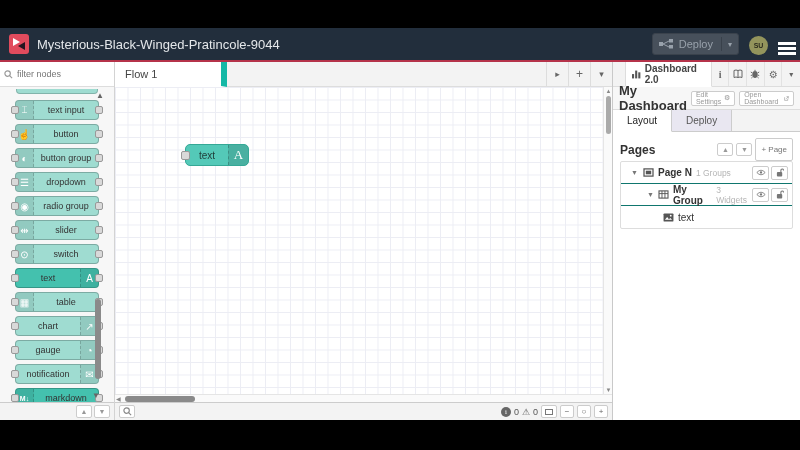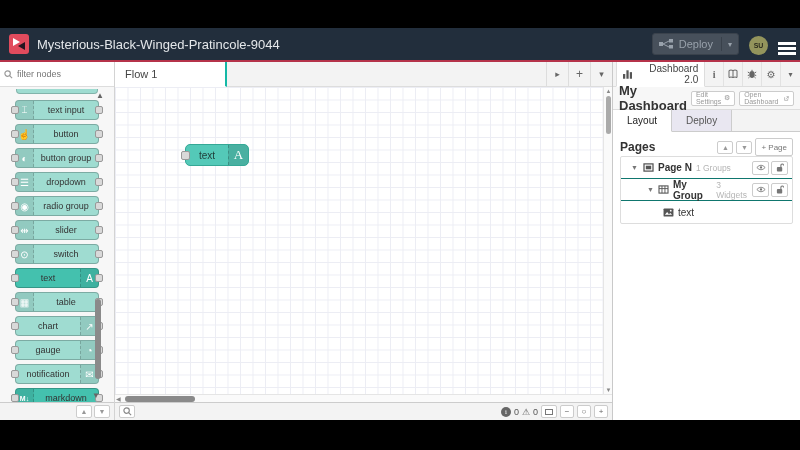--- a/index.html
+++ b/index.html
@@ -60,21 +60,21 @@
   .pal-thumb { position:absolute; right:13px; top:212px; width:6px; height:80px;
                background:#8a8a8a; border-radius:3px; }
   .pal-foot { height:18px; flex:0 0 auto; background:#f3f3f3; border-top:1px solid #ccc;
               display:flex; align-items:center; justify-content:flex-end; gap:2px; padding:0 4px; }
   .mini-btn { width:16px; height:13px; background:#fff; border:1px solid #ccc; border-radius:2px;
               font-size:7px; color:#999; display:flex; align-items:center; justify-content:center; }
 
   
   .canvas { flex:1; display:flex; flex-direction:column; min-width:0; position:relative; }
   .tabbar { height:25px; background:#f3f3f3; border-bottom:1px solid #ddd; display:flex; flex:0 0 auto; }
-  .flowtab { width:112px; background:#fff; border-right:2px solid #14b8a6; border-bottom:1px solid #fff;
+  .flowtab { width:112px; background:#fff; border-right:6px solid #14b8a6; border-bottom:1px solid #fff;
              margin-bottom:-1px; display:flex; align-items:center; padding-left:10px;
              font-size:11px; color:#444; }
   .tab-ctrls { margin-left:auto; display:flex; align-items:center; }
   .tab-ctrl { width:22px; height:100%; display:flex; align-items:center; justify-content:center;
               font-size:9px; color:#666; border-left:1px solid #ddd; cursor:pointer; }
   .work { flex:1; position:relative; overflow:hidden; background:#fff;
     background-image:
       linear-gradient(#ecedf4 1px, transparent 1px),
       linear-gradient(90deg, #ecedf4 1px, transparent 1px);
     background-size:12.5px 12.5px; }
@@ -110,39 +110,39 @@
             display:flex; align-items:center; justify-content:center; }
   .mapbtn i { width:8px; height:6px; border:1px solid #777; display:block; }
 
   
   .side { width:188px; flex:0 0 auto; border-left:1px solid #c9c9c9; background:#fff;
           display:flex; flex-direction:column; }
   .side-tabs { height:25px; background:#f3f3f3; border-bottom:1px solid #ddd;
                display:flex; align-items:stretch; flex:0 0 auto; }
   .stab { background:#fff; border-right:1px solid #ddd; border-left:1px solid #ddd;
           margin-bottom:-1px; border-bottom:1px solid #fff; display:flex; align-items:center;
-          gap:4px; padding:0 6px; font-size:10px; font-weight:normal; color:#444; margin-left:3px;text-align:right; }
+          gap:4px; padding:0 6px; font-size:10px; font-weight:bold; color:#444; margin-left:12px; }
   .sicon-btn { width:20px; display:flex; align-items:center; justify-content:center;
                color:#666; font-size:10px; border-right:1px solid #e2e2e2; cursor:pointer; }
   .side-tabs .grow { flex:1; }
   .dash-row { height:23px; background:#f7f7f7; border-bottom:1px solid #ddd; display:flex;
               align-items:center; padding:0 6px; gap:4px; flex:0 0 auto; }
   .dash-title { font-size:13px; font-weight:bold; color:#333; margin-right:auto; }
   .sm-btn { background:#fff; border:1px solid #ccc; border-radius:2px; color:#999;
             font-size:7px; height:15px; display:flex; align-items:center; gap:2px; padding:0 4px; }
   .lt-tabs { height:22px; background:#f3f3f3; border-bottom:1px solid #ccc; display:flex; flex:0 0 auto; }
   .lt-tab { padding:0 14px; display:flex; align-items:center; font-size:10px; color:#555; }
   .lt-tab.active { background:#fff; border-right:1px solid #ccc; margin-bottom:-1px;
                    border-bottom:1px solid #fff; color:#222; }
   .lt-tab.idle { background:#e9e7f1; border-right:1px solid #ccc; }
   .pages { flex:1; padding:6px 7px; overflow:hidden; }
   .pages-hdr { display:flex; align-items:center; gap:3px; }
   .pages-title { font-size:12px; font-weight:bold; color:#333; margin-right:auto; }
   .addpage { background:#fff; border:1px solid #ccc; border-radius:2px; color:#777;
-             font-size:8px; height:18px; padding:0 5px; display:flex; align-items:center; }
+             font-size:8px; height:23px; padding:0 5px; display:flex; align-items:center; }
   .help { font-size:8.5px; font-style:italic; color:#9a9a9a; margin:6px 0 8px 0; line-height:1.5; }
   .tree { border:1px solid #ddd; border-radius:2px; background:#fff; }
   .trow { display:flex; align-items:center; height:22px; border-bottom:1px solid #0f766e;
           padding-right:4px; gap:4px; font-size:10px; color:#333; }
   .trow:last-child { border-bottom:0; }
   .chev { color:#777; font-size:7px; width:8px; }
   .ticon { color:#555; font-size:10px; display:flex; align-items:center; }
   .tlabel { font-weight:bold; color:#333; }
   .tmeta { color:#b5b5b5; font-size:8.5px; }
   .tbtns { margin-left:auto; display:flex; gap:2px; }

